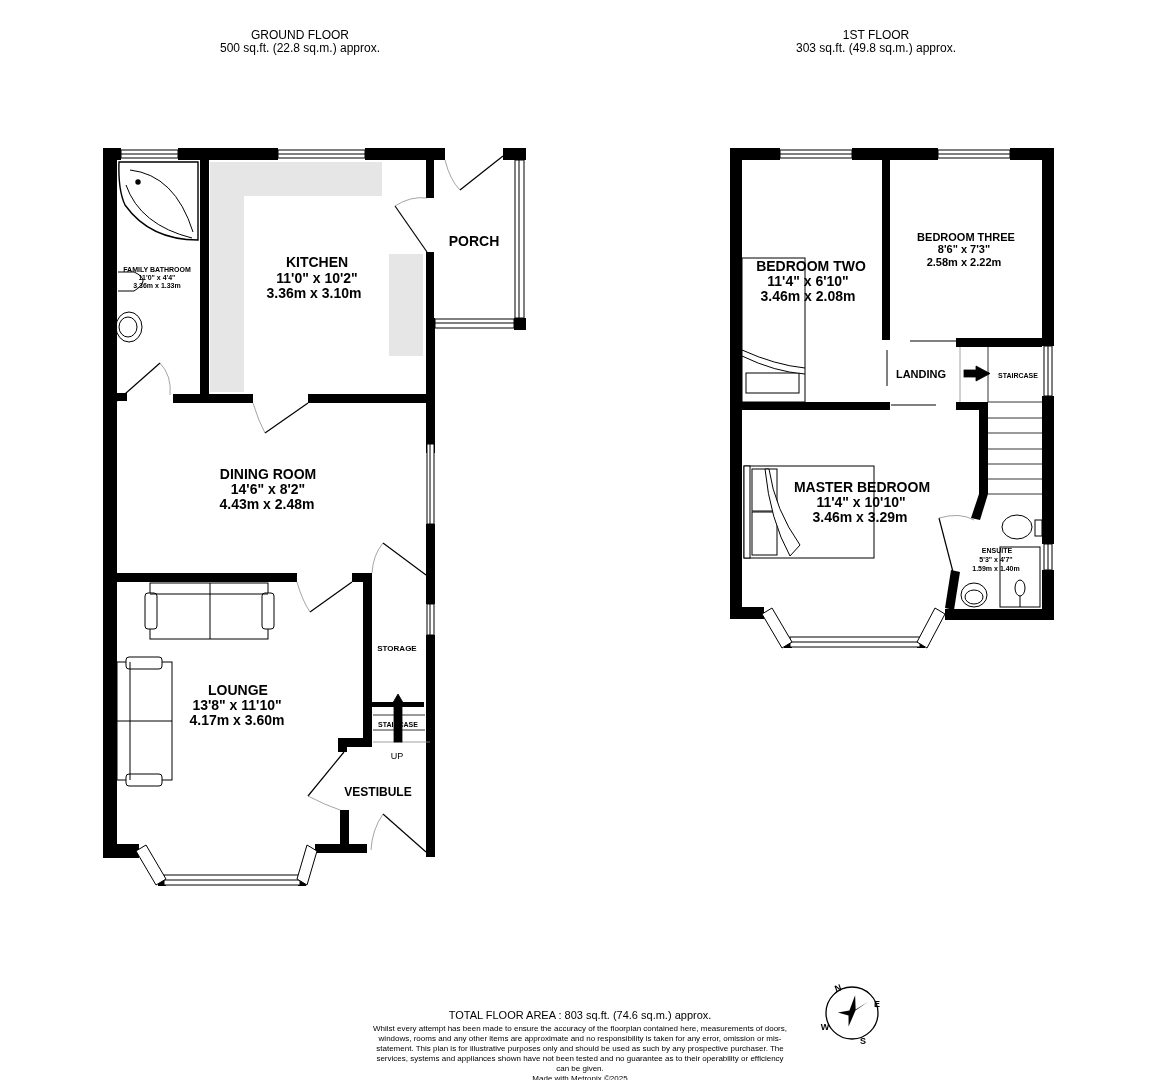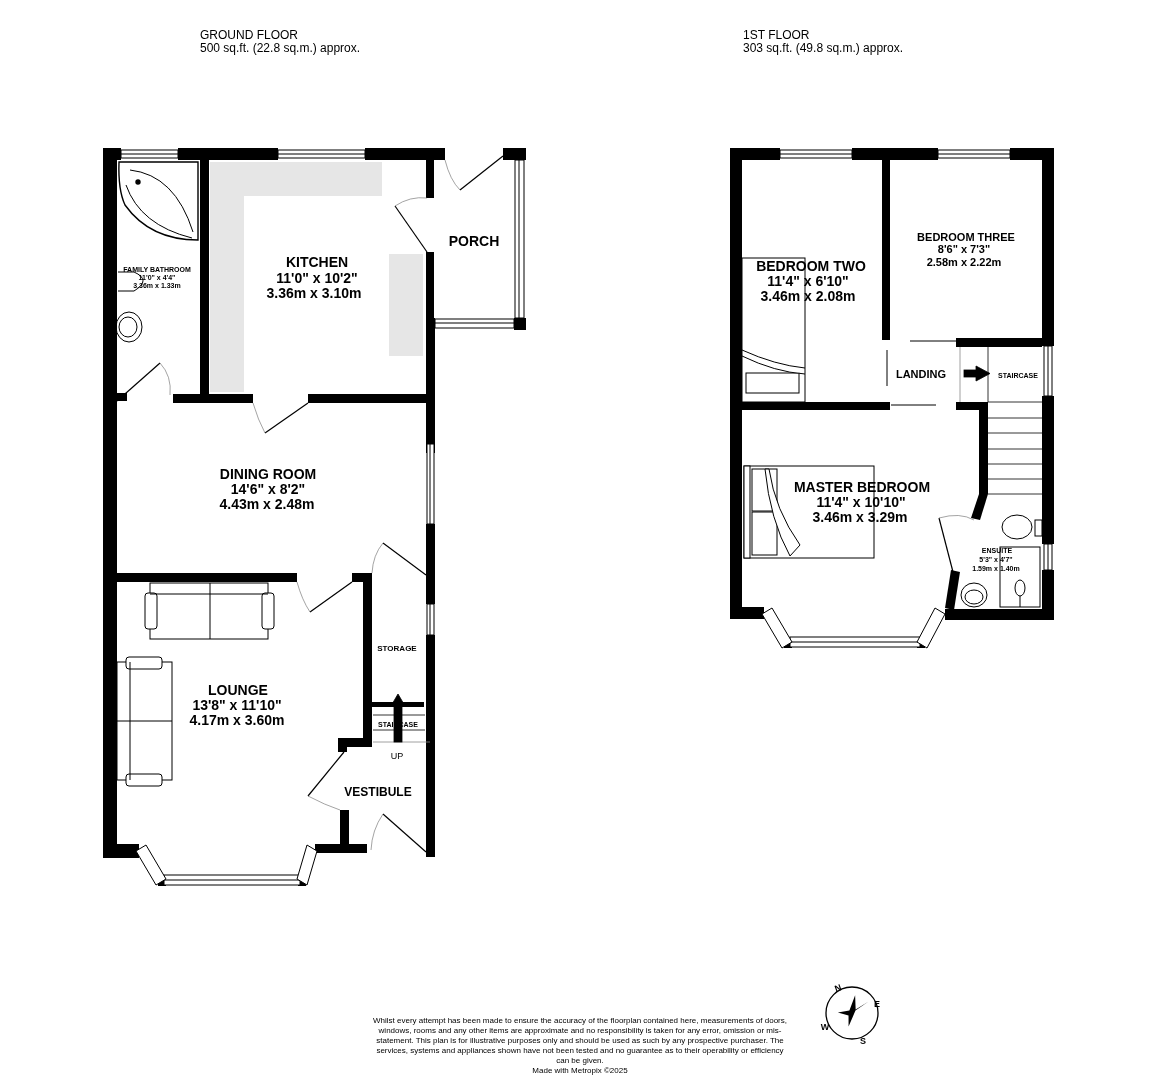--- a/index.html
+++ b/index.html
@@ -1,40 +1,40 @@
 <!DOCTYPE html>
 <html><head>
 <meta charset="utf-8">
 <style>
   html, body { margin: 0; padding: 0; background: #ffffff; }
   body { width: 1155px; height: 1080px; position: relative; overflow: hidden;
          font-family: "Liberation Sans", sans-serif; color: #000; }
-  .floor-header { position: absolute; font-size: 12px; line-height: 13px; }
+  .floor-header { position: absolute; text-align: center; font-size: 12px; line-height: 13px; }
   .floor-header .fh-title { display: block; }
   .floor-header .fh-area { display: block; }
   #plan-svg { position: absolute; left: 0; top: 0; }
   svg text { font-family: "Liberation Sans", sans-serif; }
   .room-name { font-weight: bold; font-size: 14px; }
   .room-dim { font-weight: bold; font-size: 14px; }
   .room-small { font-weight: bold; font-size: 10px; }
   .room-tiny { font-weight: bold; font-size: 8px; }
   .room-micro { font-weight: bold; font-size: 7px; }
   .footer { position: absolute; left: 370px; top: 1008px; width: 420px; text-align: center; }
   .footer .total { font-size: 11px; line-height: 14px; display:block; }
-  .footer .disclaimer { font-size: 8px; line-height: 10px; display:block; margin-top: 8px; }
+  .footer .disclaimer { font-size: 8px; line-height: 10px; display:block; margin-top: 2px; }
   .footer .credit { font-size: 8px; line-height: 10px; display:block; }
 </style>
 </head>
 <body>
 
 <div class="floor-header" style="left:200px; top:29px; width:200px;">
   <span class="fh-title">GROUND FLOOR</span>
   <span class="fh-area">500 sq.ft. (22.8 sq.m.) approx.</span>
 </div>
-<div class="floor-header" style="left:743px; top:29px; width:200px;">
+<div class="floor-header" style="left:776px; top:29px; width:200px;">
   <span class="fh-title">1ST FLOOR</span>
   <span class="fh-area">303 sq.ft. (49.8 sq.m.) approx.</span>
 </div>
 
 <svg id="plan-svg" width="1155" height="1080" viewBox="0 0 1155 1080">
 
   <g>
 
     <g fill="#e6e6e6">
       <rect x="210" y="162" width="172" height="34"></rect>
@@ -314,15 +314,16 @@
     <circle r="26" fill="none" stroke="#000" stroke-width="1.3"></circle>
     <polygon points="14,-14 3,-3 -1,14 -3,3 -14,2 -3,-2 0,-18 3,-4" fill="#000" transform="rotate(10)"></polygon>
     <text x="-13" y="-22" font-size="9" font-weight="bold" text-anchor="middle" transform="rotate(-20,-13,-22)">N</text>
     <text x="25" y="-6" font-size="9" font-weight="bold" text-anchor="middle">E</text>
     <text x="11" y="31" font-size="9" font-weight="bold" text-anchor="middle">S</text>
     <text x="-27" y="17" font-size="9" font-weight="bold" text-anchor="middle">W</text>
   </g>
 </svg>
 
 <div class="footer">
+  <span class="total">TOTAL FLOOR AREA : 803 sq.ft. (74.6 sq.m.) approx.</span>
   <span class="disclaimer">Whilst every attempt has been made to ensure the accuracy of the floorplan contained here, measurements of doors, windows, rooms and any other items are approximate and no responsibility is taken for any error, omission or mis-statement. This plan is for illustrative purposes only and should be used as such by any prospective purchaser. The services, systems and appliances shown have not been tested and no guarantee as to their operability or efficiency can be given.</span>
   <span class="credit">Made with Metropix ©2025</span>
 </div>
 
 </body></html>

